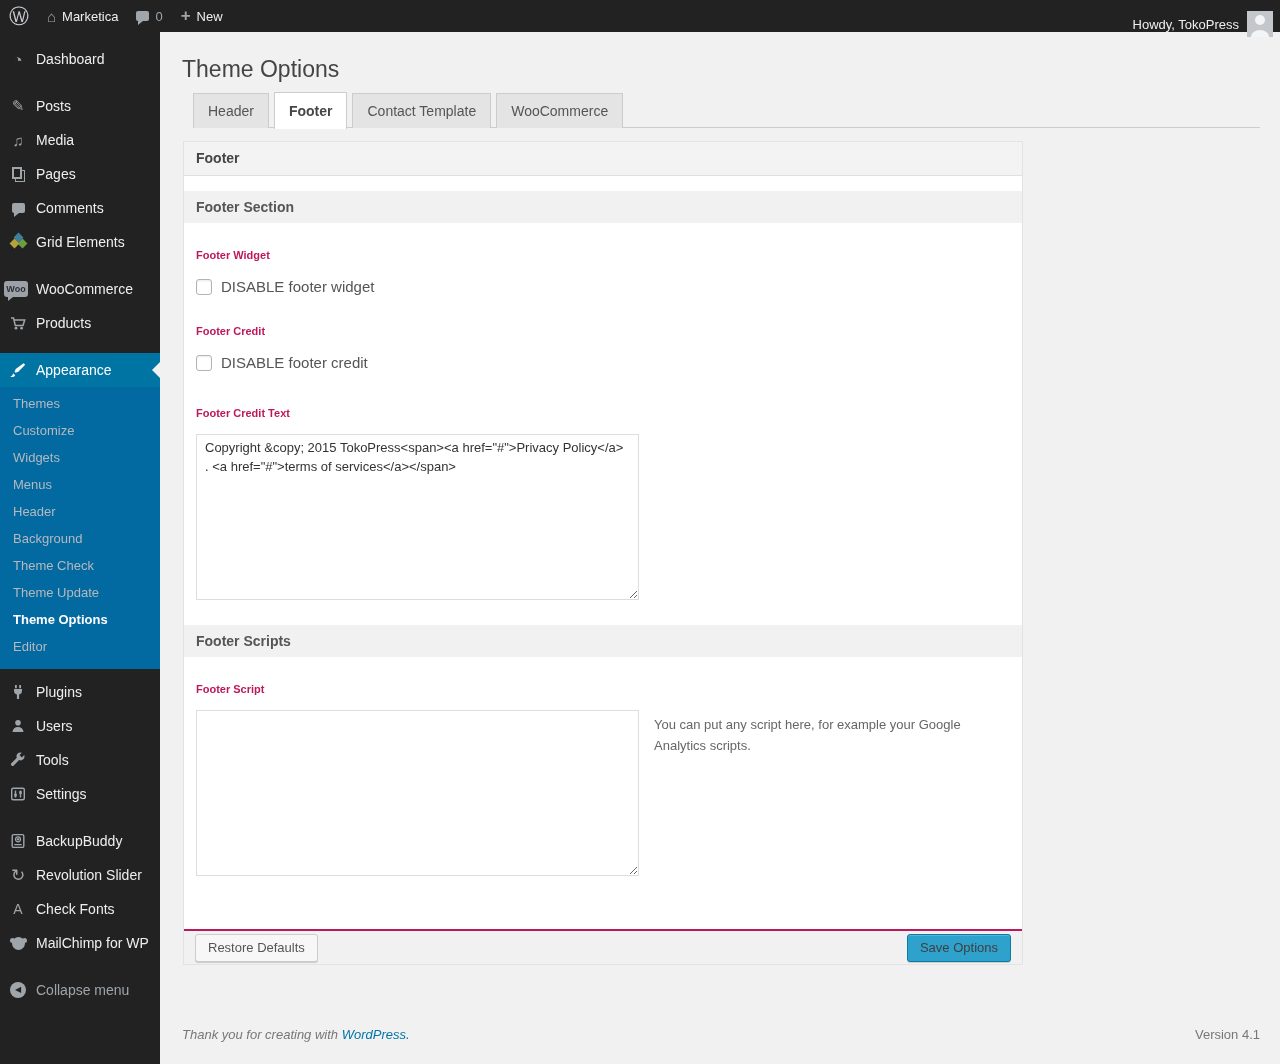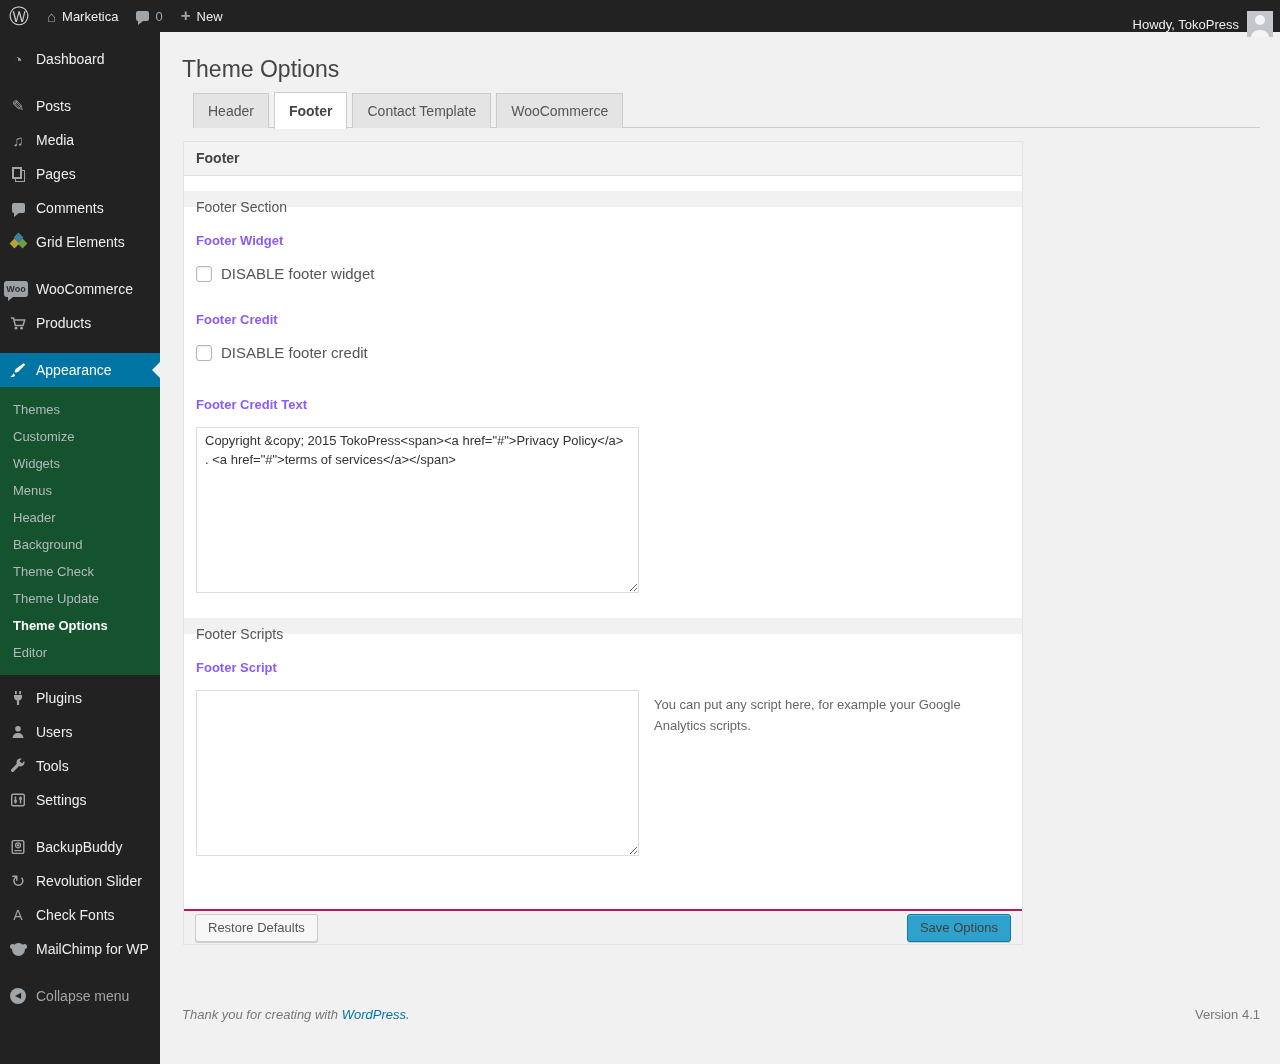--- a/index.html
+++ b/index.html
@@ -30,21 +30,21 @@
   .menu-item { display:flex; align-items:center; height:34px; padding-left:8px; cursor:pointer; color:#eee; }
   .mi { width:20px; min-width:20px; margin-right:8px; text-align:center; color:#a0a5aa;
     font-size:15px; display:inline-flex; align-items:center; justify-content:center; }
   .mlabel { white-space:nowrap; }
   .sep { height:13px; }
   .sep-sm { height:6px; }
   .menu-item.active { background:#0074a2; color:#fff; position:relative; }
   .menu-item.active .mi { color:#fff; }
   .menu-item.active::after { content:""; position:absolute; right:0; top:50%; margin-top:-8px;
     border:8px solid transparent; border-right-color:#f1f1f1; }
-  .submenu { background:#14532d; padding:9px 0 9px 0; }
+  .submenu { background:#0369a1; padding:3px 0 9px 0; }
   .submenu-item { display:block; height:27px; line-height:27px; padding-left:13px;
     font-size:13px; color:#b4b9be; cursor:pointer; white-space:nowrap; }
   .submenu-item.current { color:#fff; font-weight:bold; }
   .collapse-row { color:#a0a5aa; }
   
   .icon-pages-shape { width:10px; height:12px; border:2px solid #a0a5aa; background:#222;
     box-shadow:3px 3px 0 -1px #222, 3px 3px 0 0 #a0a5aa; margin:-2px 0 0 -2px; }
   .icon-grid-shape { position:relative; width:16px; height:16px; }
   .icon-grid-shape i { position:absolute; width:7px; height:7px; transform:rotate(45deg); }
   .icon-grid-shape i:nth-child(1){ left:5px; top:0; background:#3d7f9e; }
@@ -67,24 +67,24 @@
   .tabs { margin:8px 0 0 11px; border-bottom:1px solid #ccc; padding-left:0; height:36px; }
   .nav-tab { display:inline-block; height:35px; line-height:35px; padding:0 14px; margin-right:5px;
     background:#e4e4e4; border:1px solid #ccc; border-bottom:none; font-size:14px; color:#555;
     cursor:pointer; vertical-align:bottom; text-decoration:none; }
   .nav-tab.active { background:#fff; color:#464646; font-weight:bold; height:37px; line-height:36px; margin-bottom:-1px; }
 
   .panel { width:840px; margin:13px 0 0 1px; background:#fff; border:1px solid #e3e3e3; }
   .panel-heading { height:34px; line-height:33px; padding:0 12px; background:#f3f3f3;
     border-bottom:1px solid #e0e0e0; font-size:14px; font-weight:bold; color:#444; }
   .white-gap { height:15px; background:#fff; }
-  .section-bar { height:16px; line-height:32px; padding:0 12px; background:#f1f1f1;
-    font-size:14px; font-weight:normal; color:#555; }
+  .section-bar { height:32px; line-height:32px; padding:0 12px; background:#f1f1f1;
+    font-size:14px; font-weight:bold; color:#555; }
   .content { padding:0 12px; }
-  .field-label { font-size:13px; font-weight:bold; color:#8b5cf6; }
+  .field-label { font-size:11px; font-weight:bold; color:#be185d; }
   .mt-26 { margin-top:26px; } .mt-30 { margin-top:30px; } .mt-36 { margin-top:36px; }
   .check-row { display:flex; align-items:center; gap:9px; margin-top:17px;
     font-size:15px; color:#555; cursor:pointer; width:max-content; }
   .checkbox { width:16px; height:16px; min-width:16px; background:#fff; border:1px solid #b4b4b4;
     border-radius:3px; box-shadow:inset 0 1px 2px rgba(0,0,0,.08); }
   .ta { display:block; width:443px; height:166px; margin-top:15px; padding:4px 8px;
     border:1px solid #ddd; background:#fff; resize:both;
     font-family:"Liberation Sans","DejaVu Sans",sans-serif; font-size:13px; line-height:1.45; color:#333; outline:none; }
   .pad-b-25 { padding-bottom:25px; }
   .script-row { display:flex; align-items:flex-start; }

